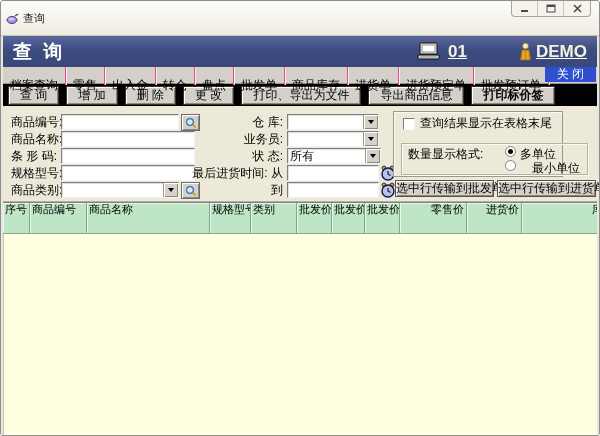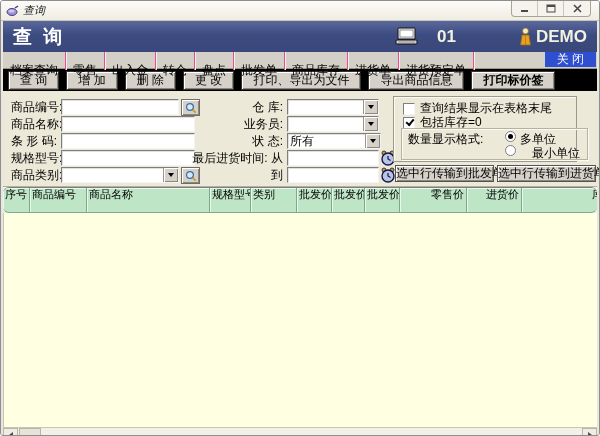--- a/index.html
+++ b/index.html
@@ -2,31 +2,31 @@
 <html><head>
 <meta charset="utf-8">
 <style>
   * { margin:0; padding:0; box-sizing:border-box; }
   html,body { width:600px; height:436px; }
   body { font-family:"Liberation Sans","DejaVu Sans",sans-serif; font-size:12px; background:#fff; }
 
   .window { position:relative; width:600px; height:436px; border:1px solid #8E8E8E; border-radius:3px; background:#F2EFE6; overflow:hidden; }
 
   
-  .titlebar { position:relative; height:20px; background:linear-gradient(#FDFCF9,#EFECE1); border-bottom:1px solid #C9C5B8; display:flex; align-items:center; padding-left:5px;font-style:italic; }
+  .titlebar { position:relative; height:35px; background:linear-gradient(#FDFCF9,#EFECE1); border-bottom:1px solid #C9C5B8; display:flex; align-items:center; padding-left:5px; }
   .app-icon { width:13px; height:13px; margin-right:4px; }
   .title-text { font-size:11px; color:#222; }
   .win-controls { position:absolute; top:0; right:8px; display:flex; border:1px solid #A9A593; border-top:none; border-radius:0 0 4px 4px; background:#F5F3EC; overflow:hidden; }
   .win-btn { width:26px; height:15px; display:flex; align-items:center; justify-content:center; border-right:1px solid #C9C5B8; cursor:default; }
   .win-btn:last-child { border-right:none; }
 
   
   .header { height:31px; background:linear-gradient(#5A689C,#3D4C80 45%,#39477A); display:flex; align-items:center; color:#FFFFFF; padding:0 10px; }
   .header-title { font-size:19px; font-weight:bold; letter-spacing:3px; }
-  .header-right { margin-left:auto; display:flex; align-items:center; gap:17px; }
+  .header-right { margin-left:auto; display:flex; align-items:center; gap:6px;text-decoration:underline; }
   .terminal-no, .user-name { font-size:17px; font-weight:bold; color:#F2F2DF; }
   .user-wrap { margin-left:46px; display:flex; align-items:center; gap:4px; }
 
   
   .tabbar { position:relative; height:17px; background:#D4D0C8; display:flex; align-items:stretch; border-bottom:1px solid #9A968A; }
   .tab { padding:18px 7px 0 7px; font-size:12px; color:#000; border-right:1px solid #ec4899; box-shadow:1px 0 0 #F4F2EC; display:flex; align-items:center; white-space:nowrap; }
   .tab-close { position:absolute; right:1px; top:0; bottom:1px; background:#2E4FD0; color:#fff; font-size:12px; display:flex; align-items:center; padding:0 12px; }
 
   
   .toolbar { height:22px; background:#000; display:flex; align-items:center; gap:7px; padding-left:5px; }
@@ -37,32 +37,32 @@
   .filterbar { position:relative; height:96px; background:#ECE9D8; border-bottom:1px solid #B4B09F; }
   .flabel { position:absolute; font-size:12px; color:#000; line-height:15px; white-space:nowrap; }
   .sunken { position:absolute; height:16px; background:#fff; border:1px solid; border-color:#7E7E7E #F4F4F4 #F4F4F4 #7E7E7E; box-shadow:inset 1px 1px 0 rgba(0,0,0,.12); }
   .selectbox { display:flex; align-items:stretch; justify-content:flex-end; }
   .sel-text { flex:1; font-size:12px; line-height:14px; padding-left:2px; overflow:hidden; }
   .arrow-btn { width:15px; background:#D5D1C8; border-left:1px solid #9A968A; box-shadow:inset 1px 1px 0 #fff, inset -1px -1px 0 #8A887F; display:flex; align-items:center; justify-content:center; }
   .arrow-down { width:0; height:0; border-left:3px solid transparent; border-right:3px solid transparent; border-top:4px solid #000; }
   .mini-btn { position:absolute; width:19px; height:17px; background:#D5D1C8; border:1px solid #6E6C64; box-shadow:inset 1px 1px 0 #fff, inset -1px -1px 0 #8A887F; display:flex; align-items:center; justify-content:center; }
   .icon-btn-bare { position:absolute; width:18px; height:17px; display:flex; align-items:center; justify-content:center; background:transparent; border:none; }
 
-  .opt-panel { position:absolute; left:390px; top:5px; width:184px; height:66px; border:1px solid #9C998C; box-shadow:inset 1px 1px 0 #FBFAF4; }
+  .opt-panel { position:absolute; left:390px; top:5px; width:170px; height:66px; border:1px solid #9C998C; box-shadow:inset 1px 1px 0 #FBFAF4; }
   .cb-row { position:absolute; left:9px; display:flex; align-items:center; gap:5px; font-size:12px; white-space:nowrap; }
   .checkbox { width:12px; height:12px; background:#fff; border:1px solid; border-color:#7E7E7E #F4F4F4 #F4F4F4 #7E7E7E; position:relative; flex:0 0 auto; }
   .checkbox.checked:after { content:""; position:absolute; left:2px; top:1px; width:6px; height:3px; border-left:2px solid #000; border-bottom:2px solid #000; transform:rotate(-50deg); }
   .groupbox { position:absolute; left:7px; top:31px; width:187px; height:32px; border:1px solid #B6B2A2; box-shadow:1px 1px 0 #FBFAF4, inset 1px 1px 0 #FBFAF4; }
   .radio-row { position:absolute; display:flex; align-items:flex-start; gap:4px; font-size:12px; white-space:nowrap; }
   .radio { width:11px; height:11px; border-radius:50%; background:#fff; border:1px solid #7E7E7E; position:relative; flex:0 0 auto; }
   .radio.selected:after { content:""; position:absolute; left:2px; top:2px; width:5px; height:5px; border-radius:50%; background:#000; }
   .transfer-btn { position:absolute; top:74px; height:17px; line-height:15px; text-align:center; font-size:12px; background:#D5D1C8; border:1px solid #55534C; box-shadow:inset 1px 1px 0 #fff, inset -1px -1px 0 #8A887F; white-space:nowrap; }
 
   
-  .grid-header { height:26px; background:#BEE5C5; display:flex; overflow:hidden; border-top:1px solid #7E7E7E; border-bottom:1px solid #85A98E;border-radius:6px; }
+  .grid-header { height:32px; background:#BEE5C5; display:flex; overflow:hidden; border-top:1px solid #7E7E7E; border-bottom:1px solid #85A98E; }
   .gh-cell { flex:0 0 auto; font-size:11px; line-height:13px; padding:0 2px; border-right:1px solid #7FA88A; box-shadow:inset 1px 1px 0 #E9F8EC; white-space:nowrap; overflow:hidden; }
   .gh-cell.num { text-align:right; }
   .grid-body { height:214px; background:#FFFFE1; border-left:1px solid #C8C5B4; }
 
   
   .hscroll { height:14px; background:#F1F0E9; display:flex; align-items:stretch; border-top:1px solid #C8C5B4; }
   .sb-btn { width:15px; background:#EFEDE4; border:1px solid #B9B5A7; display:flex; align-items:center; justify-content:center; flex:0 0 auto; }
   .sb-thumb { width:22px; background:#E6E3D8; border:1px solid #B9B5A7; margin-left:1px; flex:0 0 auto; }
   .sb-track { flex:1; }
   .tri-left { width:0; height:0; border-top:3px solid transparent; border-bottom:3px solid transparent; border-right:4px solid #4A4A4A; }
@@ -129,20 +129,21 @@
     <div class="tabbar">
       <div class="tab">档案查询</div>
       <div class="tab">零售</div>
       <div class="tab">出入金</div>
       <div class="tab">转仓</div>
       <div class="tab">盘点</div>
       <div class="tab">批发单</div>
       <div class="tab">商品库存</div>
       <div class="tab">进货单</div>
       <div class="tab">进货预定单</div>
+      <div class="tab">批发预订单</div>
       <div class="tab-close">关 闭</div>
     </div>
 
     <div class="toolbar">
       <button class="tbtn">查 询</button>
       <button class="tbtn">增 加</button>
       <button class="tbtn">删 除</button>
       <button class="tbtn">更 改</button>
       <button class="tbtn">打印、导出为文件</button>
       <button class="tbtn">导出商品信息</button>
@@ -226,24 +227,20 @@
           <circle cx="12" cy="3" r="2" fill="#C8A020" stroke="#14144E" stroke-width="0.8"></circle>
           <circle cx="8" cy="9" r="6" fill="#B9C4E4" stroke="#14144E" stroke-width="1.4"></circle>
           <path d="M8 6 L8 9 L10.5 10.5" stroke="#14144E" stroke-width="1.2" fill="none"></path>
         </svg>
       </div>
 
       <div class="opt-panel">
         <div class="cb-row" style="top:3px;">
           <span class="checkbox"></span>
           <span>查询结果显示在表格末尾</span>
-        </div>
-        <div class="cb-row" style="top:17px;">
-          <span class="checkbox checked"></span>
-          <span>包括库存=0</span>
         </div>
         <div class="groupbox">
           <span class="flabel" style="left:6px;top:3px;">数量显示格式:</span>
           <div class="radio-row" style="left:103px;top:2px;">
             <span class="radio selected"></span>
             <span>多单位</span>
           </div>
           <div class="radio-row" style="left:103px;top:16px;gap:16px;">
             <span class="radio"></span>
             <span>最小单位</span>

